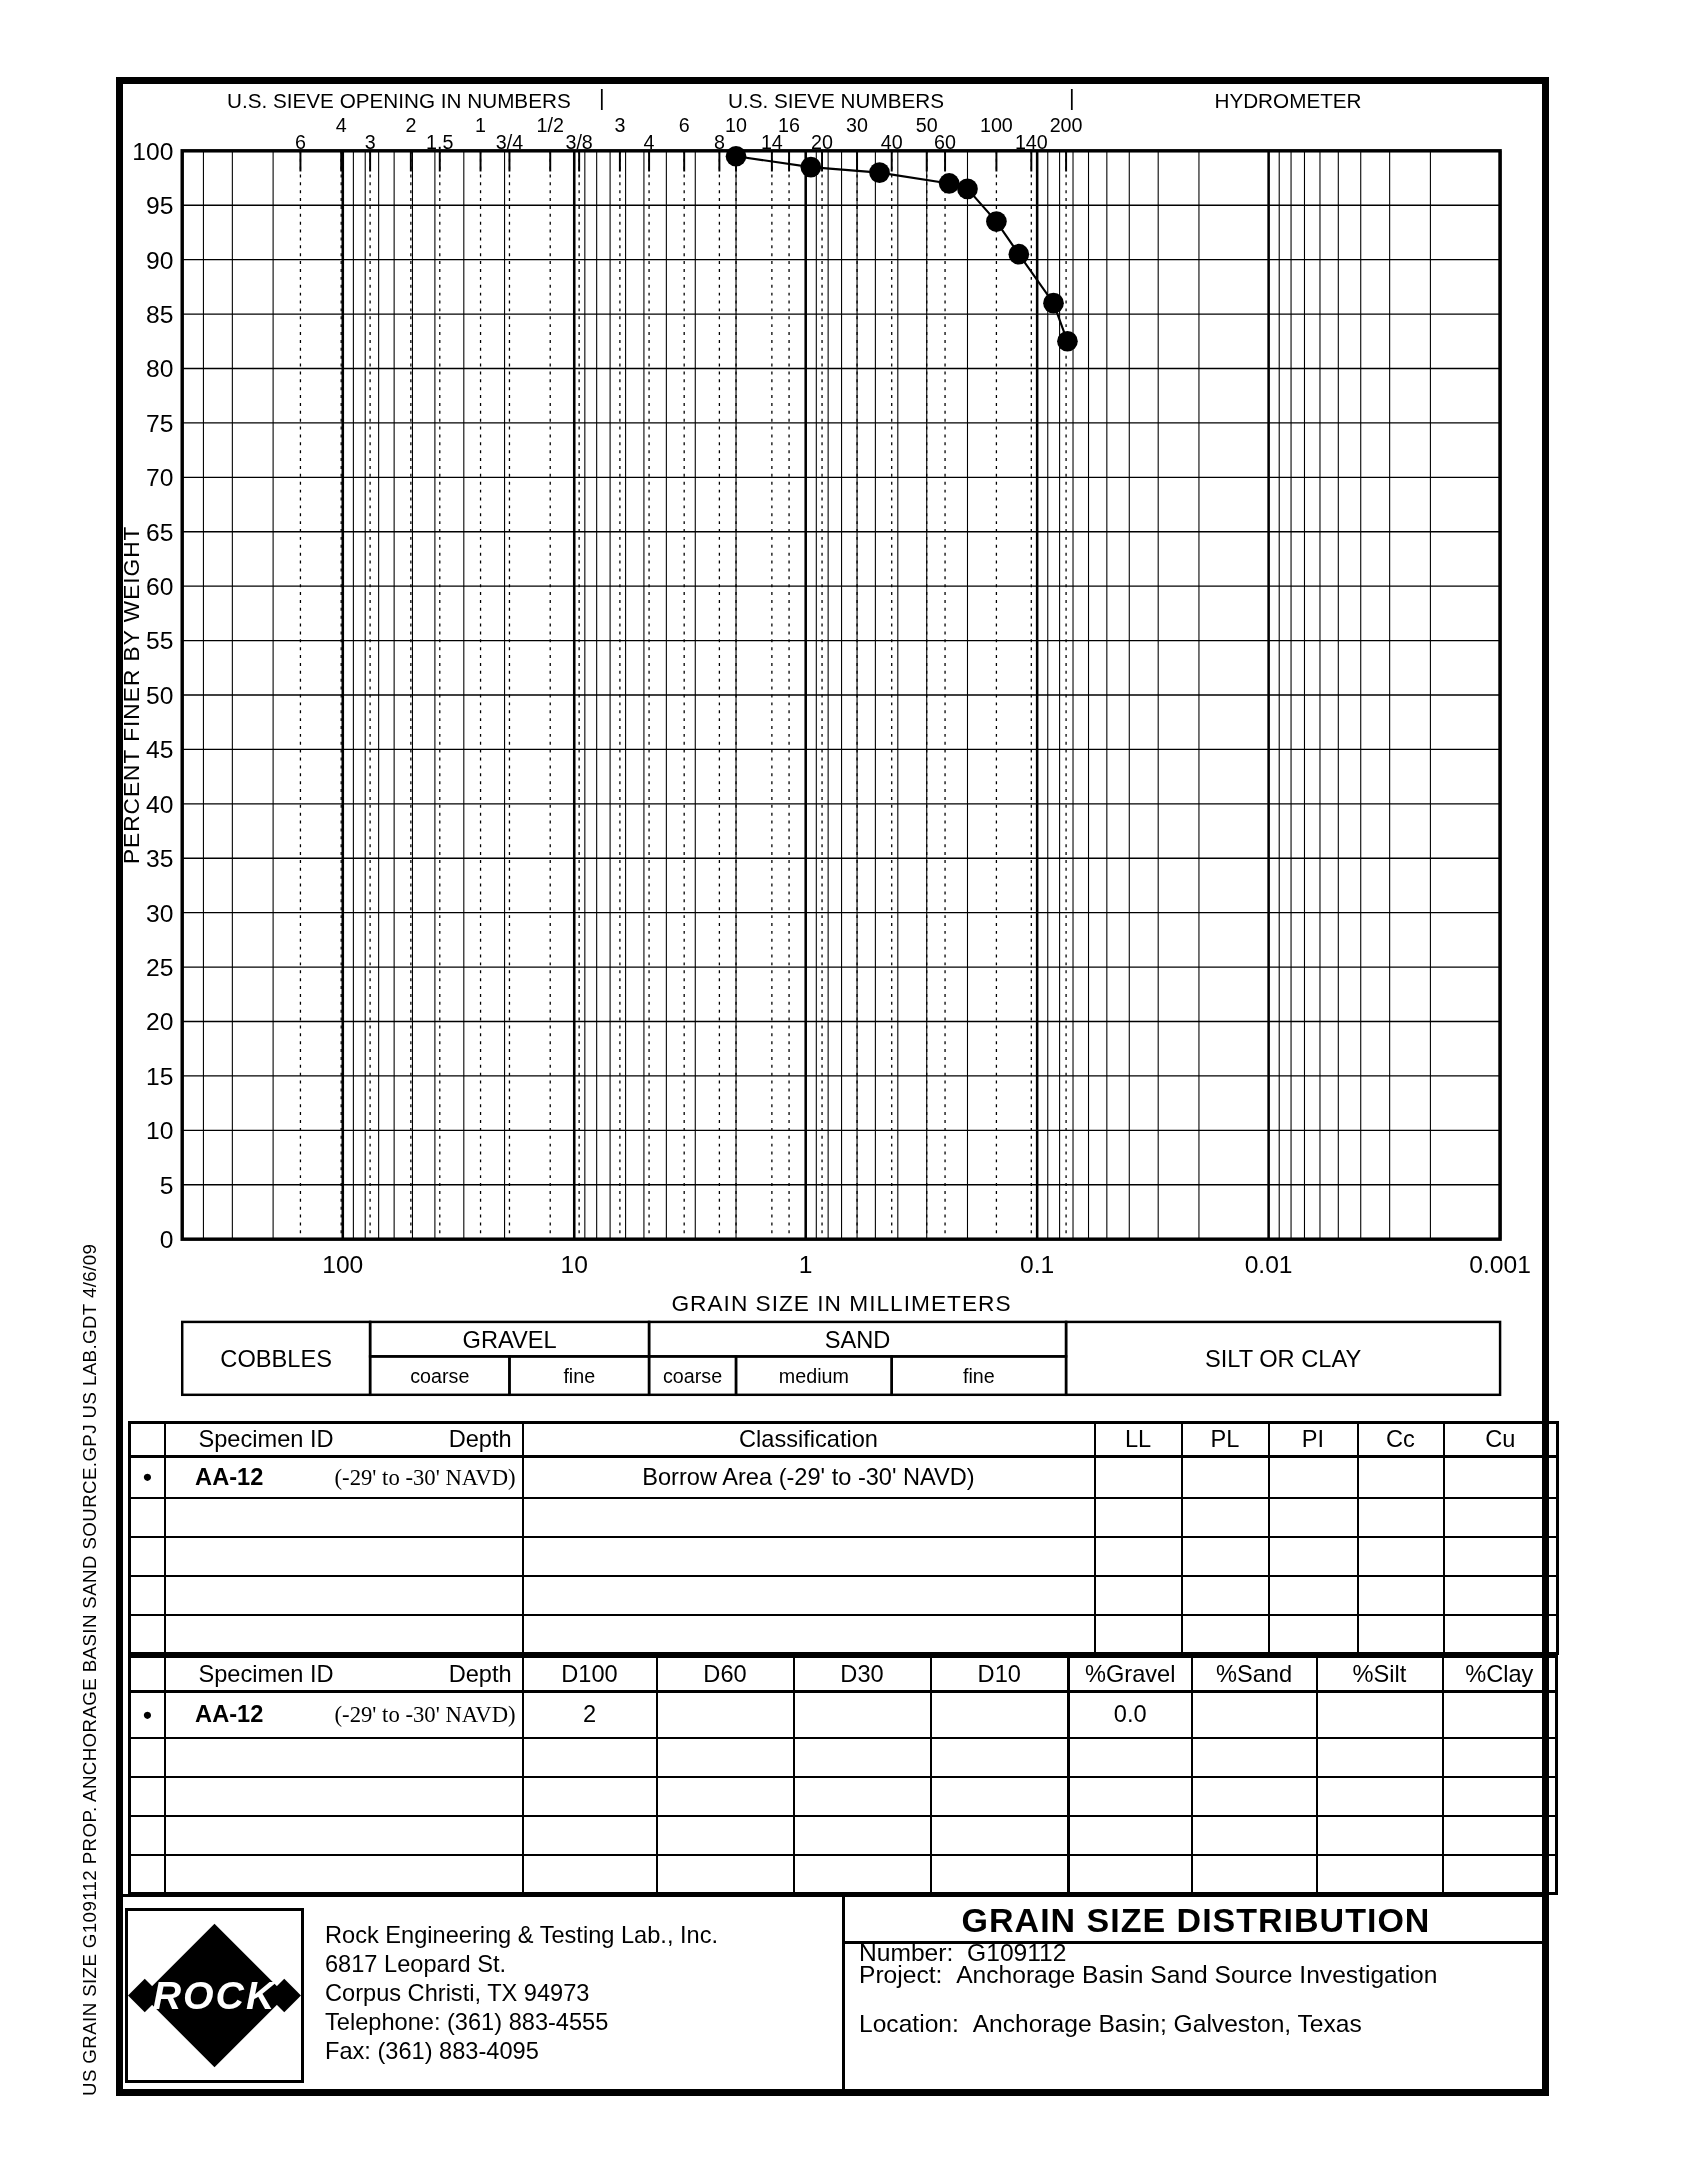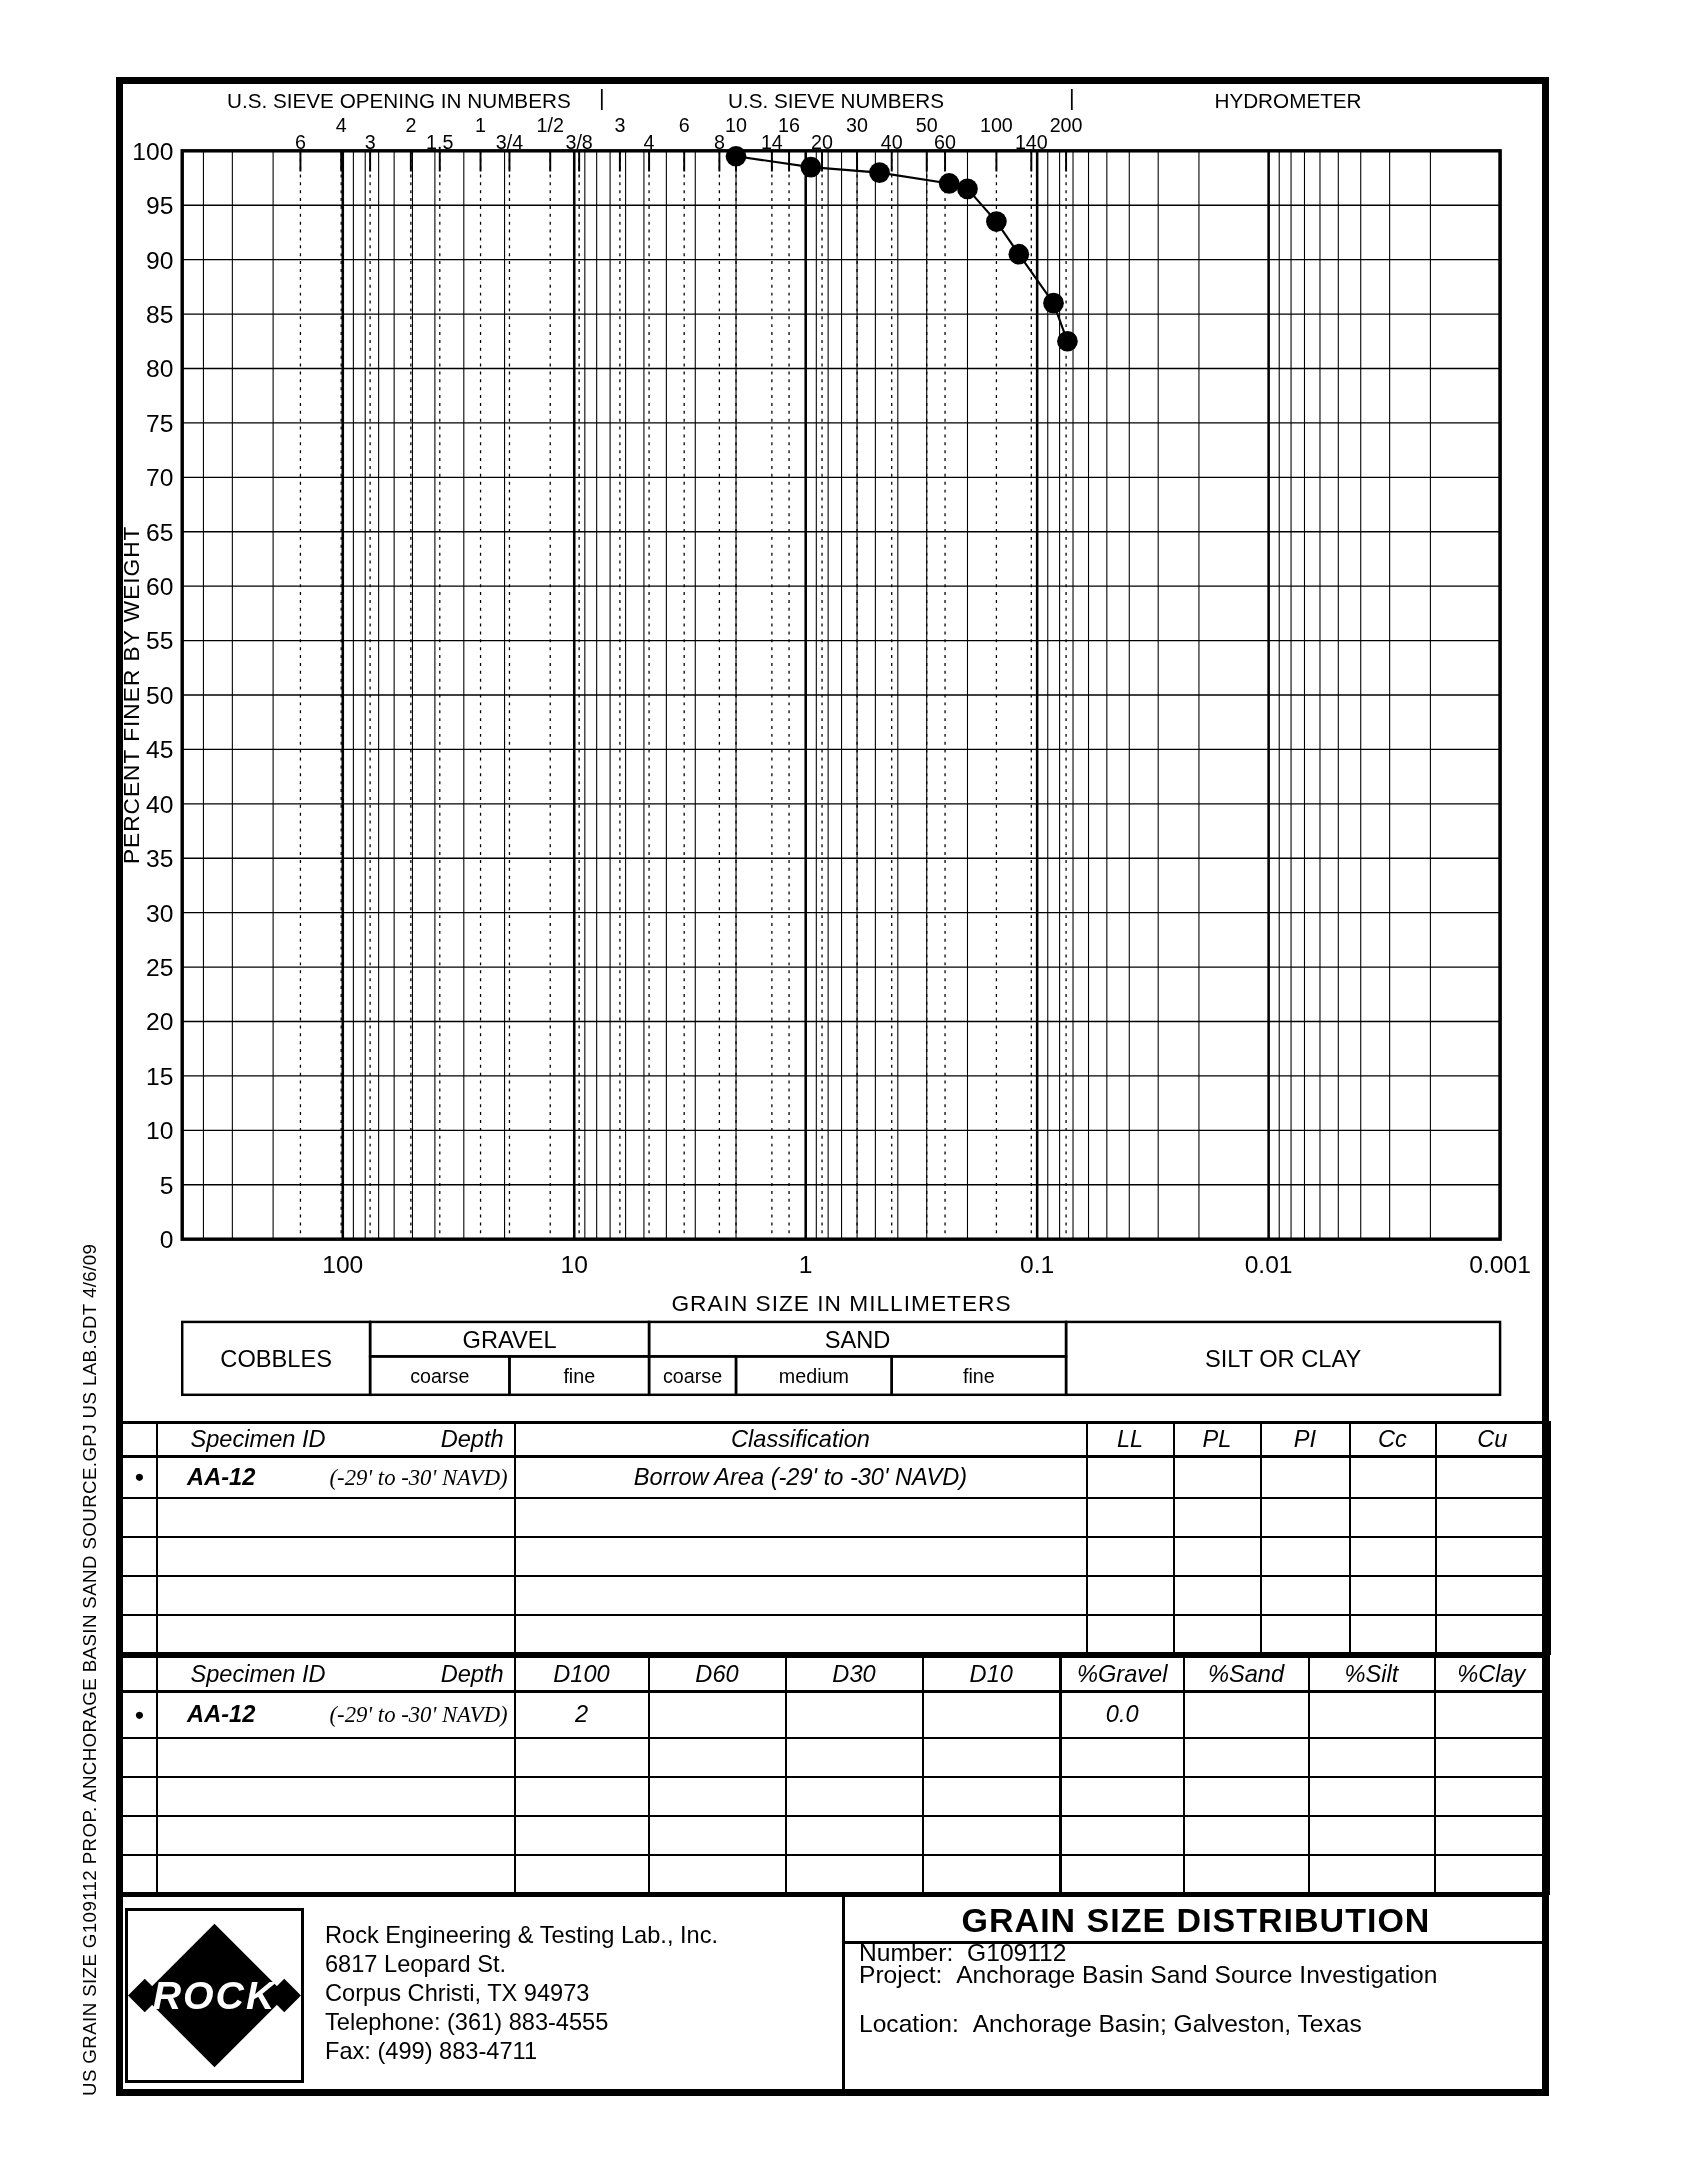--- a/index.html
+++ b/index.html
@@ -11,22 +11,22 @@
   
   .hdr{top:89px;height:25.6px;font-size:20.7px;text-align:center;white-space:nowrap;}
   .hdr-sep{top:85px;font-size:21.7px;}
   
   #y-axis-title{left:-115px;top:681px;width:493px;height:27.6px;text-align:center;
                 font-size:22.7px;letter-spacing:1px;transform:rotate(-90deg);}
   #x-axis-title{left:595px;top:1290px;width:493px;text-align:center;font-size:22.7px;letter-spacing:1px;}
   
   #chart-svg{left:0;top:0;width:1702px;height:2175px;}
   
-  table.rpt{position:absolute;left:120px;width:1427px;border-collapse:collapse;table-layout:fixed;
-            font-size:23.6px;font-style:italic;}
+  table.rpt{position:absolute;left:128px;width:1427px;border-collapse:collapse;table-layout:fixed;
+            font-size:23.6px;}
   table.rpt td,table.rpt th{border:2px solid #000;padding:0;overflow:hidden;white-space:nowrap;
             font-weight:400;text-align:center;vertical-align:middle;}
   table.rpt{border:3px solid #000;}
   table.rpt tr.head th{border-bottom:3px solid #000;}
   #classification-table{top:1421px;}
   #gradation-table{top:1655px;}
   .spec-head{display:flex;justify-content:space-between;padding:0 9.9px 0 33px;}
   .spec-cell{display:flex;justify-content:space-between;align-items:baseline;padding:0 5.9px 0 29.6px;}
   .spec-id{font-weight:bold;}
   .depth-val{font-family:"Liberation Serif",serif;font-size:22.7px;}
@@ -470,21 +470,21 @@
     <polygon points="159,69 176,86 159,103 142,86" fill="#000"></polygon>
     <text x="88" y="100" text-anchor="middle" fill="#fff" style="font-family:'Liberation Sans',sans-serif;font-size:40px;font-weight:bold;letter-spacing:2px;">ROCK</text>
   </svg>
 </div>
 
 <div class="abs" id="company-address">
   <div>Rock Engineering &amp; Testing Lab., Inc.</div>
   <div>6817 Leopard St.</div>
   <div>Corpus Christi, TX 94973</div>
   <div>Telephone:  (361) 883-4555</div>
-  <div>Fax:  (499) 883-4711</div>
+  <div>Fax:  (361) 883-4095</div>
 </div>
 
 <div class="abs" id="report-title">GRAIN SIZE DISTRIBUTION</div>
 <div class="abs fr-row" style="top:1950px;">
   <span class="fr-label">Project:</span><span>Anchorage Basin Sand Source Investigation</span>
 </div>
 <div class="abs fr-row" style="top:1999px;">
   <span class="fr-label">Location:</span><span>Anchorage Basin; Galveston, Texas</span>
 </div>
 <div class="abs fr-row" style="top:1928px;">

